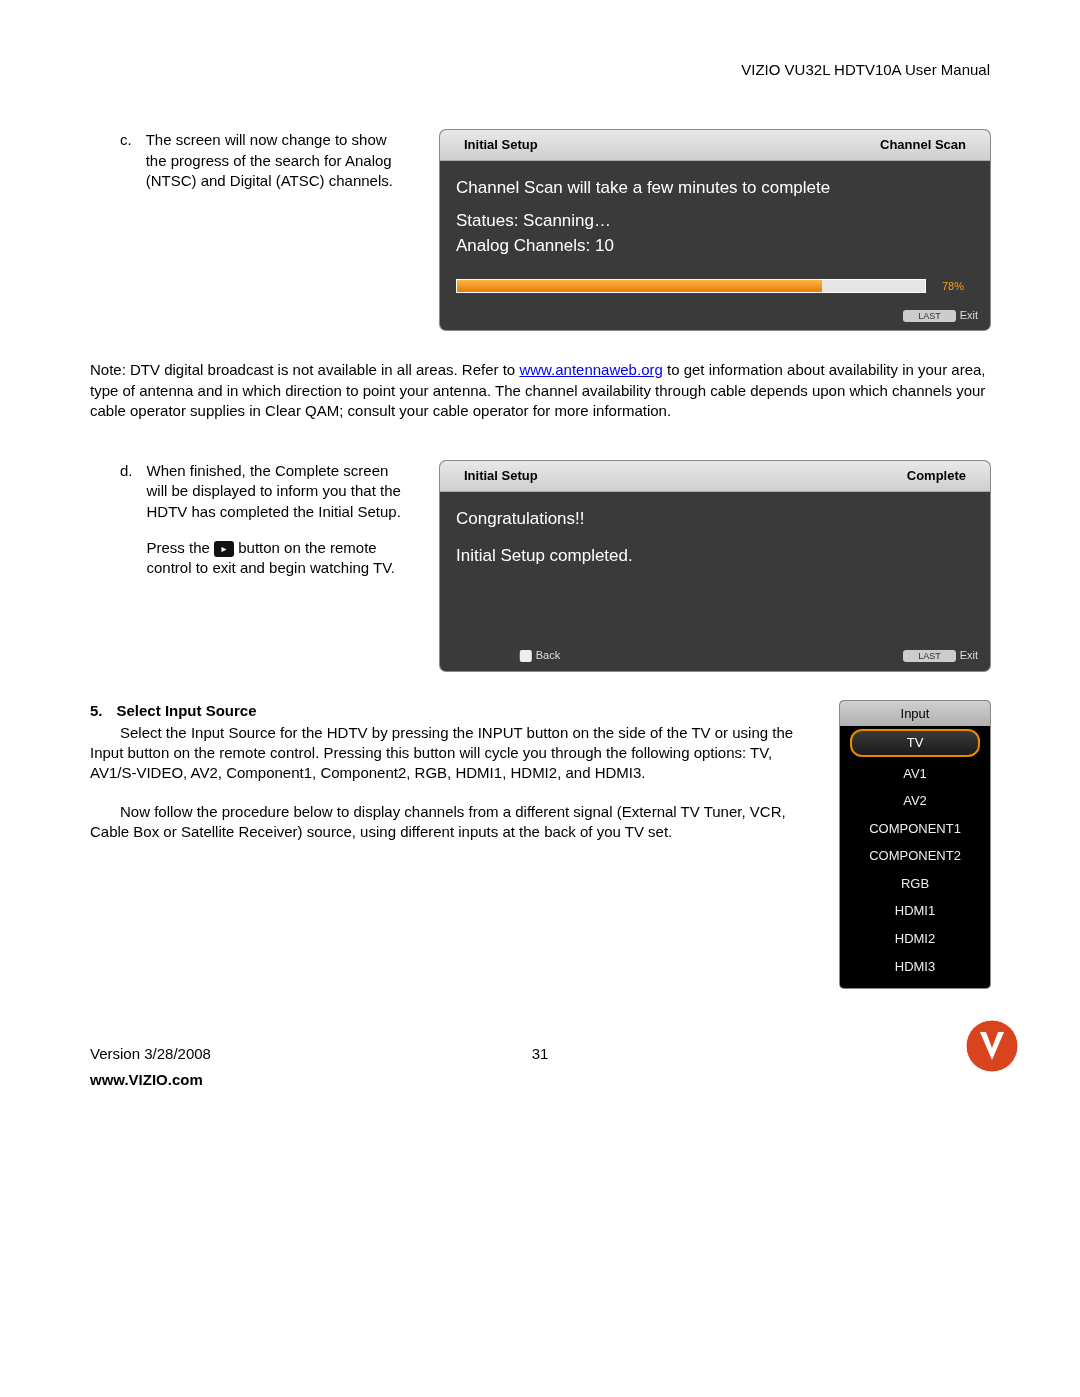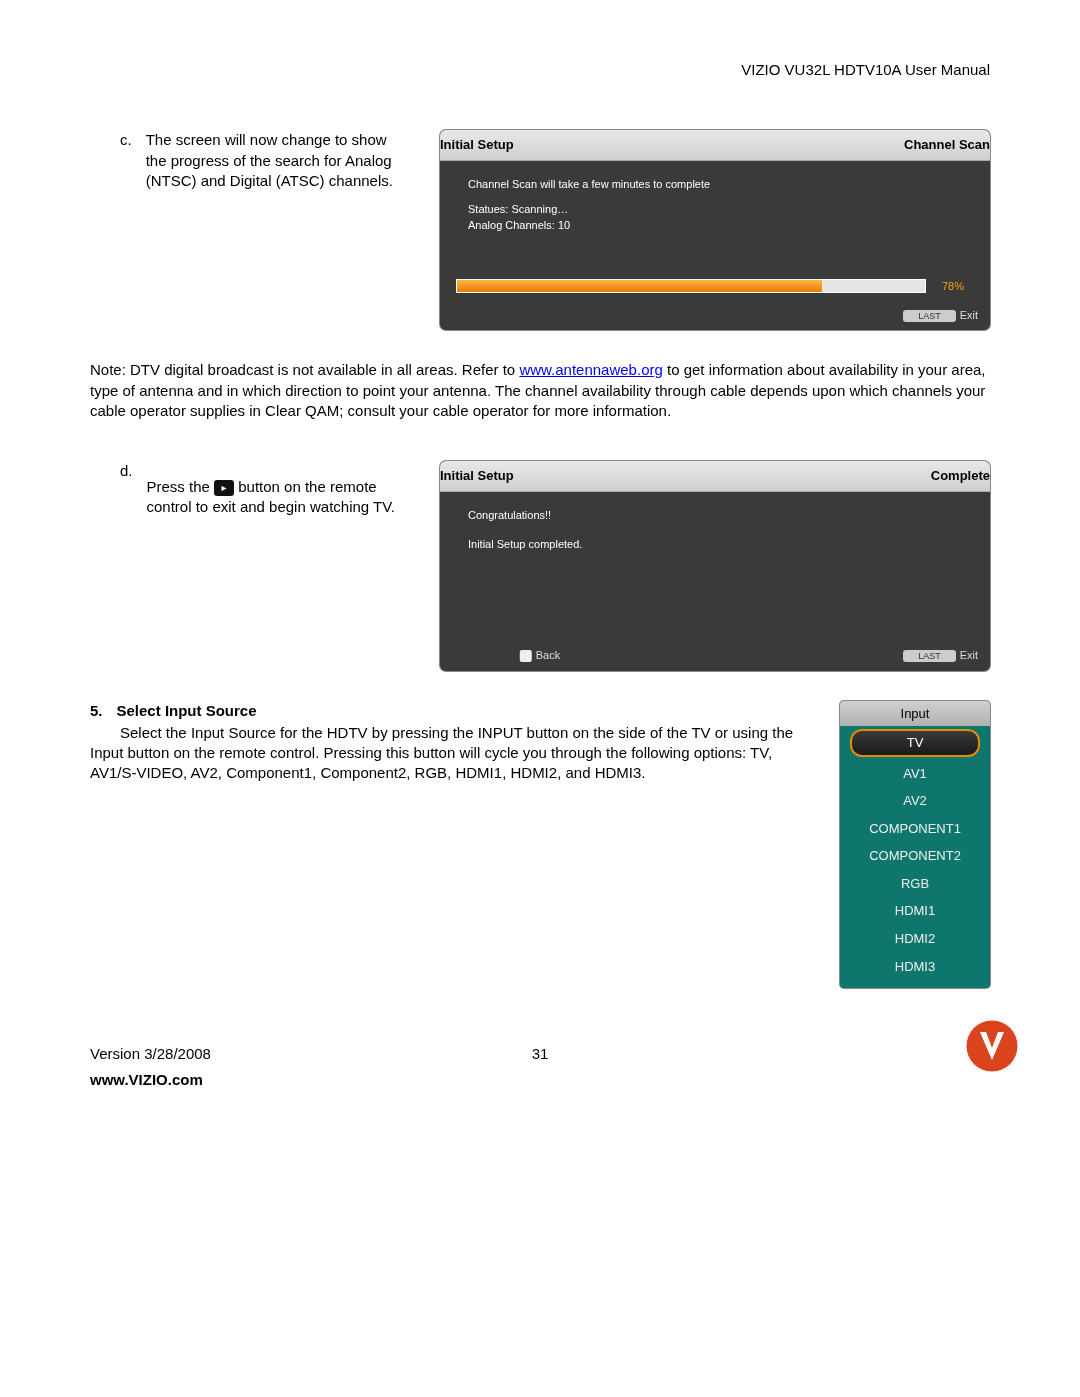--- a/index.html
+++ b/index.html
@@ -7,35 +7,35 @@
   .header-title { text-align: right; margin-bottom: 50px; }
   .row { display: flex; gap: 30px; align-items: flex-start; margin-bottom: 30px; }
   .left-col { flex: 0 0 320px; }
   .right-col { flex: 1; }
   .list-item { display: flex; gap: 14px; padding-left: 30px; }
   .list-letter { flex: 0 0 auto; }
   .note-para { margin: 20px 0 40px 0; }
   a.link { color: #0000EE; text-decoration: underline; }
   .icon-btn { display: inline-block; width: 20px; height: 16px; background: #111; border-radius: 3px; color: #fff; font-size: 10px; text-align: center; line-height: 16px; vertical-align: middle; }
   .osd { background: #3a3a3a; border-radius: 6px; color: #fff; font-size: 12px; overflow: hidden; box-shadow: 0 0 0 1px #888; }
-  .osd-header { background: linear-gradient(#e8e8e8,#cfcfcf); color: #000; display: flex; justify-content: space-between; padding: 6px 0; font-weight: bold; font-size: 13px; border-bottom: 1px solid #aaa; }
+  .osd-header { background: linear-gradient(#e8e8e8,#cfcfcf); color: #000; display: flex; justify-content: space-between; padding: 6px 24px; font-weight: bold; font-size: 13px; border-bottom: 1px solid #aaa; }
   .osd-body { padding: 14px 16px 10px 16px; min-height: 110px; }
-  .osd-line { margin: 2px 12px; font-size: 11px; }
+  .osd-line { margin: 2px 0; font-size: 17px; }
   .progress-wrap { display: flex; align-items: center; gap: 16px; padding: 8px 16px 8px 16px; }
   .progress-bar { flex: 1; height: 14px; background: #e5e5e5; border: 1px solid #fff; position: relative; }
   .progress-fill { position: absolute; left: 0; top: 0; bottom: 0; background: linear-gradient(#ffb347,#e67e00); }
   .progress-pct { color: #ff9a1a; font-size: 11px; width: 32px; }
   .osd-footer { display: flex; justify-content: space-between; padding: 6px 12px 8px 12px; font-size: 11px; color: #ddd; }
   .osd-footer .pill { display: inline-block; background: #ccc; color: #333; border-radius: 3px; padding: 0 15px; font-size: 9px; margin-right: 4px; }
   .osd-footer .back-ico { display: inline-block; width: 12px; height: 12px; background: #eee; border-radius: 2px; margin-right: 4px; vertical-align: middle; }
   .section5 { display: flex; gap: 30px; align-items: flex-start; margin-top: 30px; }
   .section5-text { flex: 1; }
   .heading-row { display: flex; gap: 14px; font-weight: bold; margin-bottom: 2px; }
   .heading-num { flex: 0 0 auto; padding-left: 0; }
-  .input-menu { width: 150px; background: #0f766e; border-radius: 4px; color: #eee; font-size: 13px; text-align: center; box-shadow: 0 0 0 1px #888; padding-bottom: 8px; }
+  .input-menu { width: 150px; background: #000000; border-radius: 4px; color: #eee; font-size: 13px; text-align: center; box-shadow: 0 0 0 1px #888; padding-bottom: 8px; }
   .input-menu-header { background: linear-gradient(#d0d0d0,#b0b0b0); color: #000; padding: 4px 0; font-size: 13px; border-radius: 4px 4px 0 0; }
   .input-item { padding: 5px 0; font-size: 13px; }
   .input-item.selected { margin: 3px 10px; background: linear-gradient(#3a3a3a,#1a1a1a); border: 2px solid #e68a00; border-radius: 12px; color: #fff; padding: 3px 0; }
   .footer-row { display: flex; justify-content: space-between; align-items: flex-end; margin-top: 56px; position: relative; }
   .page-num-center { position: absolute; left: 50%; transform: translateX(-50%); }
   .footer-url { text-align: left; font-weight: bold; margin-top: 6px; }
   .vizio-logo { position: absolute; right: -30px; bottom: -10px; width: 56px; height: 56px; }
   .vizio-logo svg { width: 56px; height: 56px; }
 </style>
 </head>
@@ -77,20 +77,21 @@
 
 <p class="note-para">
   <span>Note: DTV digital broadcast is not available in all areas.  Refer to </span><a href="#" class="link">www.antennaweb.org</a><span> to get information about availability in your area, type of antenna and in which direction to point your antenna.  The channel availability through cable depends upon which channels your cable operator supplies in Clear QAM; consult your cable operator for more information.</span>
 </p>
 
 <div class="row">
   <div class="left-col">
     <div class="list-item">
       <div class="list-letter">d.</div>
       <div>
+        <div>When finished, the Complete screen will be displayed to inform you that the HDTV has completed the Initial Setup.</div>
         <div style="margin-top:16px">
           <span>Press the </span><span class="icon-btn">▸</span><span> button on the remote control to exit and begin watching TV.</span>
         </div>
       </div>
     </div>
   </div>
   <div class="right-col">
     <div class="osd">
       <div class="osd-header">
         <span>Initial Setup</span>
@@ -109,20 +110,21 @@
   </div>
 </div>
 
 <div class="section5">
   <div class="section5-text">
     <div class="heading-row">
       <span class="heading-num">5.</span>
       <span>Select Input Source</span>
     </div>
     <p><span style="display:inline-block; width:30px"></span><span>Select the Input Source for the HDTV by pressing the INPUT button on </span><span>the side of the TV or using the Input button on the remote control.  Pressing this button will cycle you through the following options: TV, AV1/S-VIDEO, AV2, Component1, Component2, RGB, HDMI1, HDMI2, and HDMI3.</span></p>
+    <p style="margin-top:18px"><span style="display:inline-block; width:30px"></span><span>Now follow the procedure below to display channels from a different </span><span>signal (External TV Tuner, VCR, Cable Box or Satellite Receiver) source, using different inputs at the back of you TV set.</span></p>
   </div>
   <div class="input-menu">
     <div class="input-menu-header">Input</div>
     <div id="input-items">
         <div class="input-item selected">TV</div>
         <div class="input-item">AV1</div>
         <div class="input-item">AV2</div>
         <div class="input-item">COMPONENT1</div>
         <div class="input-item">COMPONENT2</div>
         <div class="input-item">RGB</div>

